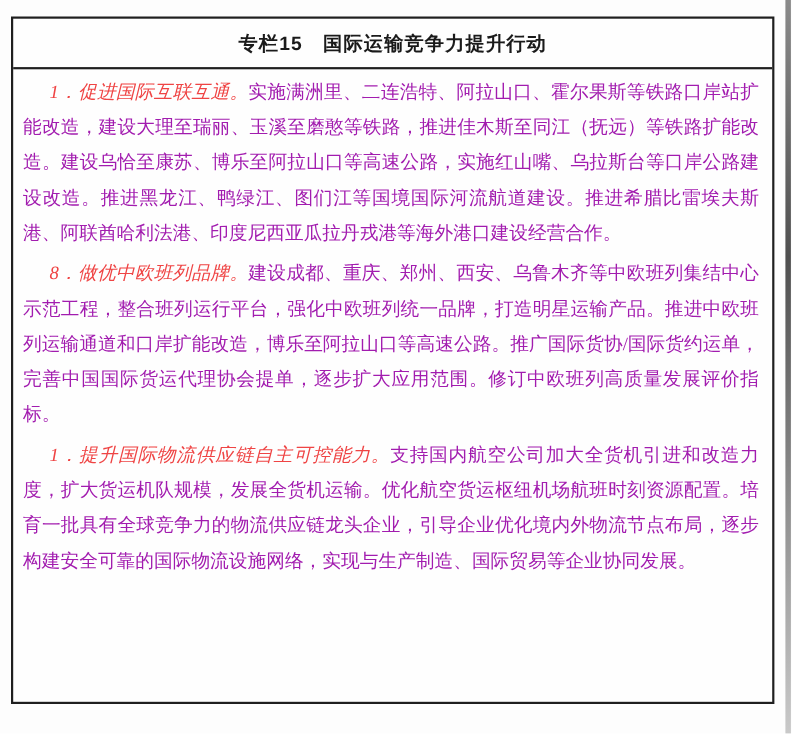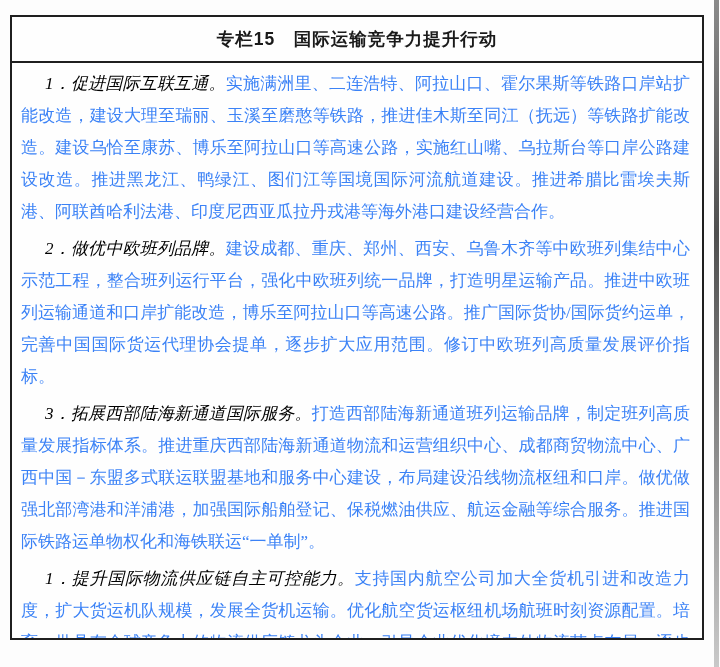--- a/index.html
+++ b/index.html
@@ -55,24 +55,24 @@
   p.para {
     margin: 0 0 5px 0;
     font-size: 17px;
     line-height: 32px;
     text-align: justify;
     text-indent: 24px;
     color: #333333;
   }
   .para-heading {
     font-style: italic;
-    color: #000000;
+    color: #ef4444;
   }
   .para-body {
-    color: #3b82f6;
+    color: #a21caf;
   }
 </style>
 </head>
 <body>
 
 <div class="page">
 
   <div class="edge-strip"></div>
 
   <div class="panel">
@@ -81,26 +81,23 @@
       <span>专栏15　国际运输竞争力提升行动</span>
     </div>
 
     <div class="panel-body">
 
       <p class="para">
         <span class="para-heading">1．促进国际互联互通。</span><span class="para-body">实施满洲里、二连浩特、阿拉山口、霍尔果斯等铁路口岸站扩能改造，建设大理至瑞丽、玉溪至磨憨等铁路，推进佳木斯至同江（抚远）等铁路扩能改造。建设乌恰至康苏、博乐至阿拉山口等高速公路，实施红山嘴、乌拉斯台等口岸公路建设改造。推进黑龙江、鸭绿江、图们江等国境国际河流航道建设。推进希腊比雷埃夫斯港、阿联酋哈利法港、印度尼西亚瓜拉丹戎港等海外港口建设经营合作。</span>
       </p>
 
       <p class="para">
-        <span class="para-heading">2．做优中欧班列品牌。</span><span class="para-body">建设成都、重庆、郑州、西安、乌鲁木齐等中欧班列集结中心示范工程，整合班列运行平台，强化中欧班列统一品牌，打造明星运输产品。推进中欧班列运输通道和口岸扩能改造，博乐至阿拉山口等高速公路。推广国际货协/国际货约运单，完善中国国际货运代理协会提单，逐步扩大应用范围。修订中欧班列高质量发展评价指标。</span>
+        <span class="para-heading">8．做优中欧班列品牌。</span><span class="para-body">建设成都、重庆、郑州、西安、乌鲁木齐等中欧班列集结中心示范工程，整合班列运行平台，强化中欧班列统一品牌，打造明星运输产品。推进中欧班列运输通道和口岸扩能改造，博乐至阿拉山口等高速公路。推广国际货协/国际货约运单，完善中国国际货运代理协会提单，逐步扩大应用范围。修订中欧班列高质量发展评价指标。</span>
       </p>
 
-      <p class="para">
-        <span class="para-heading">3．拓展西部陆海新通道国际服务。</span><span class="para-body">打造西部陆海新通道班列运输品牌，制定班列高质量发展指标体系。推进重庆西部陆海新通道物流和运营组织中心、成都商贸物流中心、广西中国－东盟多式联运联盟基地和服务中心建设，布局建设沿线物流枢纽和口岸。做优做强北部湾港和洋浦港，加强国际船舶登记、保税燃油供应、航运金融等综合服务。推进国际铁路运单物权化和海铁联运“一单制”。</span>
-      </p>
 
       <p class="para">
         <span class="para-heading">1．提升国际物流供应链自主可控能力。</span><span class="para-body">支持国内航空公司加大全货机引进和改造力度，扩大货运机队规模，发展全货机运输。优化航空货运枢纽机场航班时刻资源配置。培育一批具有全球竞争力的物流供应链龙头企业，引导企业优化境内外物流节点布局，逐步构建安全可靠的国际物流设施网络，实现与生产制造、国际贸易等企业协同发展。</span>
       </p>
 
     </div>
   </div>
 </div>
 
 </body></html>

